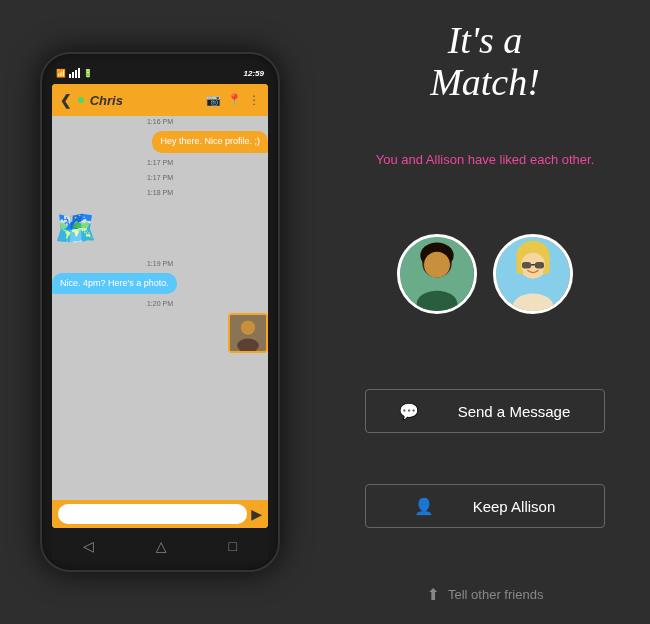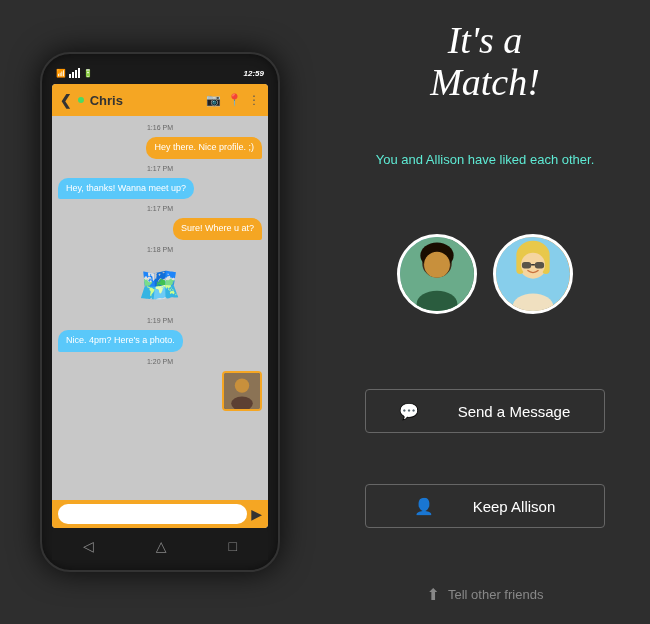--- a/index.html
+++ b/index.html
@@ -99,43 +99,42 @@
       height: 6px;
       background: #4cd964;
       border-radius: 50%;
     }
 
     .chat-name {
       font-size: 13px;
       font-weight: bold;
       color: #333;
       flex: 1;
+      font-style: italic;
     }
 
     .header-icons {
       display: flex;
       gap: 6px;
       align-items: center;
     }
 
     .header-icon {
       font-size: 12px;
       color: #555;
     }
 
     
     .messages-area {
       flex: 1;
       background: #c8c8c8;
-      padding: 6px;
       display: flex;
       flex-direction: column;
       gap: 4px;
       overflow: hidden;
-      align-items: center;
     }
 
     .timestamp {
       text-align: center;
       font-size: 7px;
       color: #666;
       margin: 2px 0;
     }
 
     .message-bubble {
@@ -244,21 +243,21 @@
       color: #fff;
       font-style: italic;
       font-family: Georgia, 'Times New Roman', serif;
       text-align: center;
       line-height: 1.1;
       margin-bottom: 10px;
     }
 
     .match-subtitle {
       font-size: 13px;
-      color: #5eead4;
+      color: #ec4899;
       text-align: center;
       margin-bottom: 28px;
     }
 
     .match-avatars {
       display: flex;
       gap: 16px;
       margin-bottom: 36px;
       align-items: center;
     }
@@ -358,24 +357,22 @@
           <span class="header-icon">📍</span>
           <span class="header-icon">⋮</span>
         </div>
       </div>
 
       <div class="messages-area">
         <div class="timestamp">1:16 PM</div>
         <div class="message-bubble bubble-received">Hey there. Nice profile. ;)</div>
 
         <div class="timestamp">1:17 PM</div>
-        <div class="message-bubble bubble-sent">Hey, thanks! Wanna meet up?</div>
 
         <div class="timestamp">1:17 PM</div>
-        <div class="message-bubble bubble-received">Sure! Where u at?</div>
 
         <div class="timestamp">1:18 PM</div>
         <div class="map-emoji">🗺️</div>
 
         <div class="timestamp">1:19 PM</div>
         <div class="message-bubble bubble-sent">Nice. 4pm? Here's a photo.</div>
 
         <div class="timestamp">1:20 PM</div>
         <div class="photo-bubble">
           <div class="photo-placeholder">

